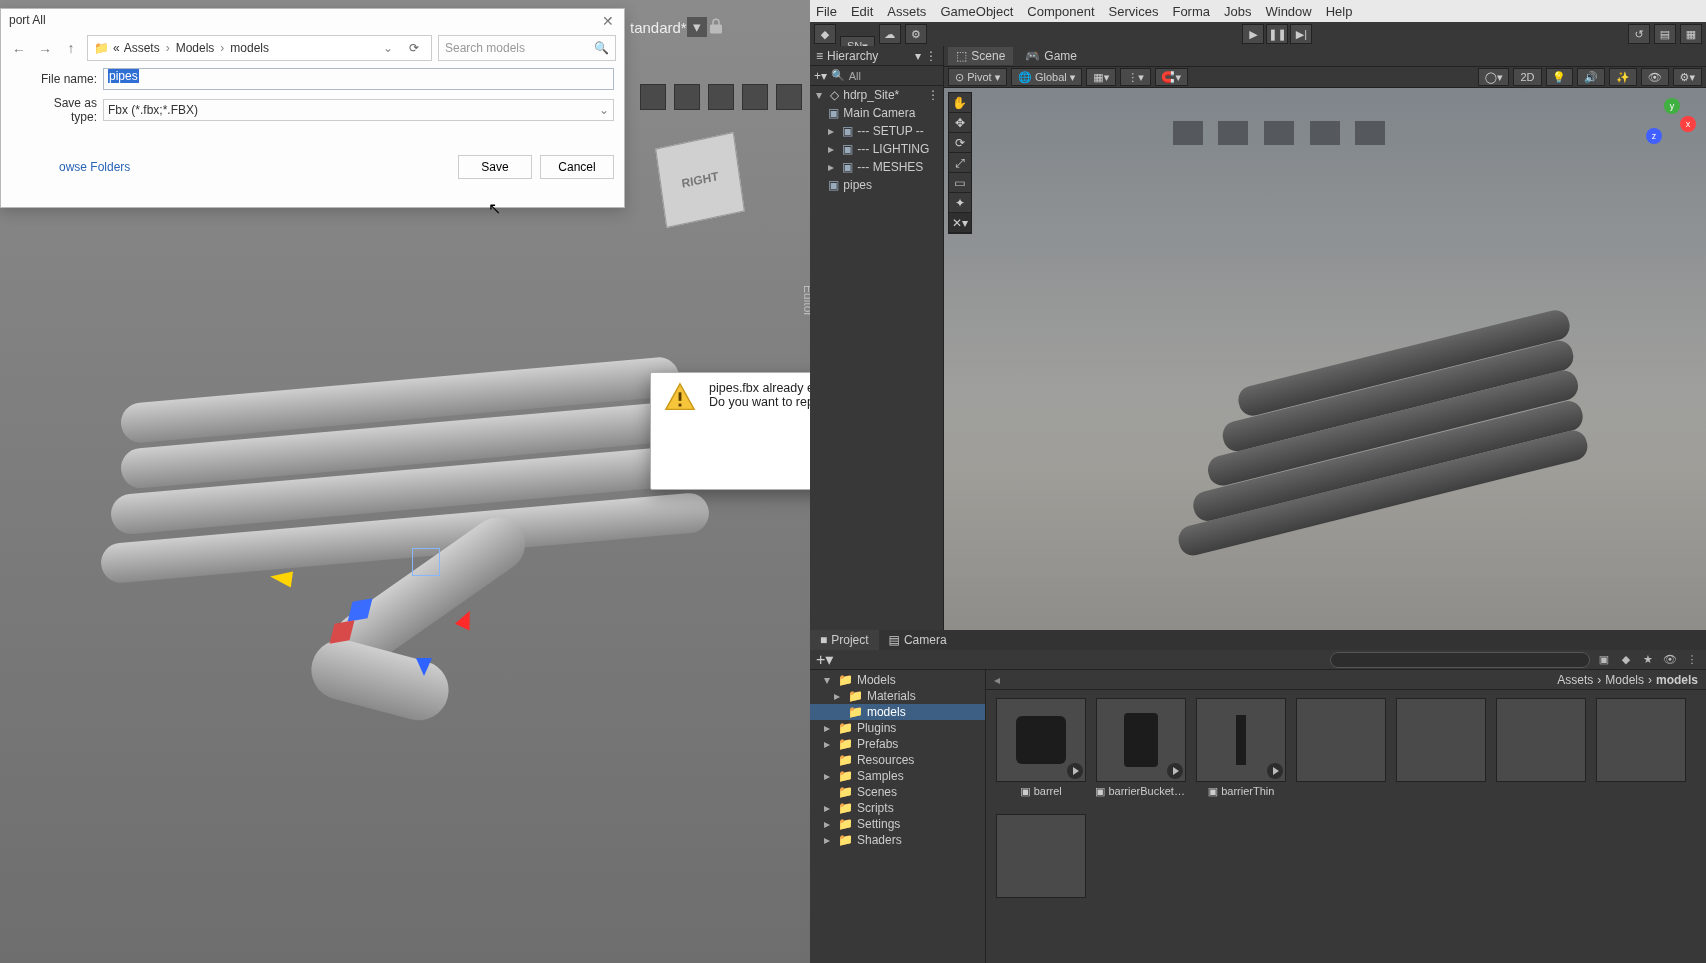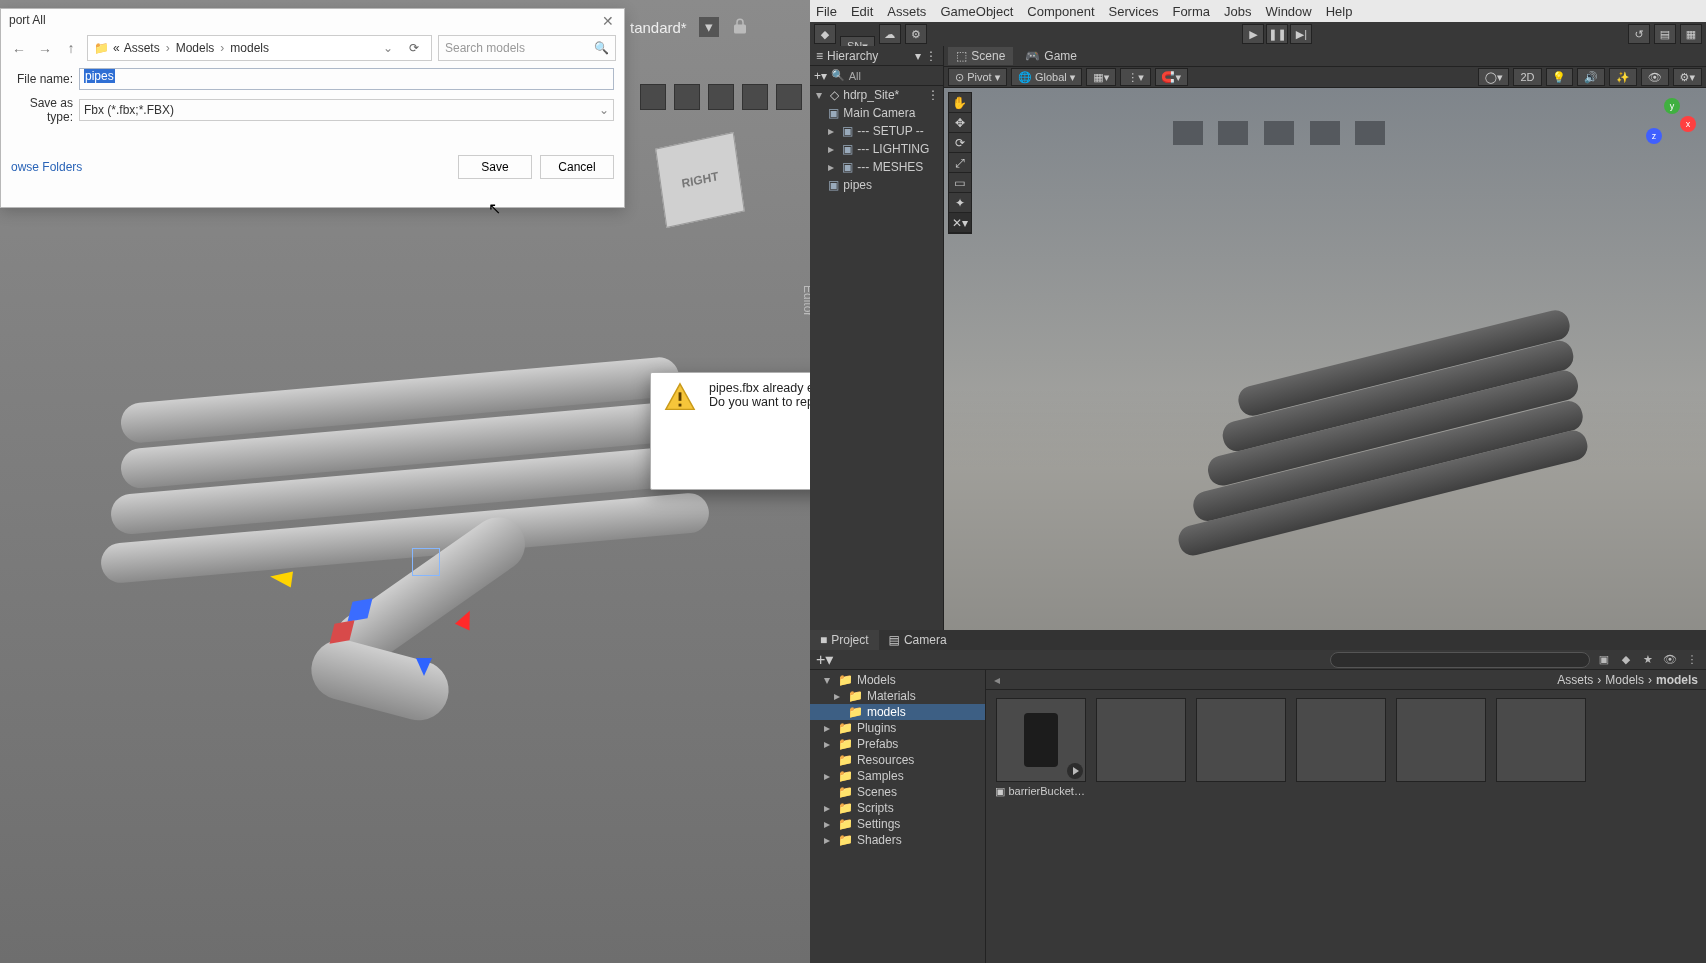--- a/index.html
+++ b/index.html
@@ -13,47 +13,47 @@
 .left-pipes { position: absolute; left: 80px; top: 350px; width: 650px; height: 400px; }
 .pipe { position: absolute; background: linear-gradient(180deg, #cfcfcf, #8a8a8a); border-radius: 20px; height: 40px; }
 .gizmo { position: absolute; left: 300px; top: 570px; }
 .gizmo .axis-y { position: absolute; width: 0; height: 0; border-left: 8px solid transparent; border-right: 8px solid transparent; border-top: 18px solid #2e63ff; left: 116px; top: 88px; }
 .gizmo .axis-x { position: absolute; width: 0; height: 0; border-top: 8px solid transparent; border-bottom: 8px solid transparent; border-right: 22px solid #ffd400; left: -30px; top: 0px; transform: rotate(8deg); }
 .gizmo .axis-z { position: absolute; width: 0; height: 0; border-left: 8px solid transparent; border-right: 8px solid transparent; border-bottom: 18px solid #ff2a2a; left: 158px; top: 40px; transform: rotate(25deg); }
 .gizmo .cube-b { position:absolute; width:20px; height:20px; background:#3a6cff; left:50px; top:30px; transform: skew(-14deg,-10deg);}
 .gizmo .cube-r { position:absolute; width:20px; height:20px; background:#d84a4a; left:32px; top:52px; transform: skew(-14deg,-10deg);}
 .gizmo .sel { position:absolute; width:28px; height:28px; border:1px solid #86b7ff; left:112px; top:-22px;}
 
-.ribbon-gap { position:absolute; left:630px; top:16px; height:22px; color:#eee; font-size:15px; display:flex; align-items:center; gap:12px;}
+.ribbon-gap { position:absolute; left:630px; top:16px; height:22px; color:#eee; font-size:15px; display:flex; align-items:center; }
 .ribbon-drop { width:20px; height:20px; background:#555; display:flex; align-items:center; justify-content:center; color:#ccc;}
 .lock-icon-r { width:18px; height:18px; }
 
 .side-tab-left { position:absolute; left: 810px; top: 60px; width: 24px; height: 190px; background:#3d3d3d; color:#bbb; font-size:12px; writing-mode: vertical-rl; text-align:center; padding:8px 4px; border:1px solid #222;}
 .side-tab-left2 { position:absolute; left: 810px; top: 256px; width: 24px; height: 90px; background:#3d3d3d; color:#bbb; font-size:12px; writing-mode: vertical-rl; text-align:center; padding:8px 4px; border:1px solid #222;}
 
 
 .save-dialog { position: absolute; left: 0; top: 8px; width: 625px; height: 200px; background: #fdfdfd; border: 1px solid #b8b8b8; box-shadow: 0 4px 14px rgba(0,0,0,.2); }
 .save-title { height: 22px; padding: 3px 8px; font-size: 12px; color: #333; display:flex; justify-content:space-between; align-items:center;}
 .save-close { width: 14px; height: 14px; color: #777; font-size:14px; cursor:pointer;}
 .save-nav { height: 34px; display:flex; align-items:center; gap:6px; padding: 4px 8px; }
 .nav-btn { width: 20px; height: 20px; color:#777; display:flex; align-items:center; justify-content:center; font-size:14px;}
 .crumb-box { flex:1; height:26px; border:1px solid #ccc; background:#fff; display:flex; align-items:center; padding:0 6px; font-size:12px; color:#333; gap:4px;}
 .crumb-sep { color:#888; padding:0 2px;}
 .crumb-arrow { margin-left:auto; color:#888; padding:0 6px;}
 .crumb-refresh { width:22px; color:#666; text-align:center;}
 .search-box { width: 178px; height:26px; border:1px solid #ccc; display:flex; align-items:center; padding:0 6px; font-size:12px; color:#999;}
 .search-box .mag { margin-left:auto; color:#888;}
 .file-row { display:flex; align-items:center; padding: 3px 10px; font-size:12px; gap:6px;}
-.file-row label { width: 62px; text-align:right; color:#333;}
+.file-row label { width: 62px; text-align:right; color:#333;margin-left:24px;}
 .file-input { flex:1; height:22px; border:1px solid #aeb9c9; padding:0 4px; font-size:12px;}
 .file-input .sel-text { background:#2f6fd4; color:#fff; padding:0 1px;}
 .type-select { flex:1; height:22px; border:1px solid #ccc; padding:0 4px; font-size:12px; color:#333; display:flex; align-items:center;}
 .type-select .dd { margin-left:auto; color:#888;}
 .dlg-footer { display:flex; align-items:center; padding: 28px 10px 8px 10px; font-size:12px;}
-.browse-f { color:#4a6; color:#2a64b7; }
+.browse-f { color:#4a6; color:#2a64b7;margin-left:48px; }
 .dlg-btn { width:74px; height:24px; border:1px solid #ccc; background:#fdfdfd; font-size:12px; text-align:center; line-height:22px; margin-left:8px;}
 .dlg-btn.save { margin-left:auto;}
 .cursor { position:absolute; left: 487px; top: 190px; font-size:16px; color:#000; pointer-events:none;}
 
 
 .confirm { position:absolute; left: 650px; top: 372px; width:312px; height:118px; background:#fff; border:1px solid #b0b0b0; box-shadow:0 6px 18px rgba(0,0,0,.35); border-radius:2px;}
 .confirm-title { padding:6px 10px; font-size:13px; color:#333;}
 .confirm-body { display:flex; padding: 8px 12px; gap:12px; font-size:12.5px; color:#222; align-items:flex-start;}
 .warn-icon { width:34px; height:34px; }
 .warn-icon svg{width:34px;height:34px;}
@@ -406,25 +406,39 @@
             <span style="margin-right:auto;color:#888;">◂</span>
             <span>Assets</span>
               <span>›</span>
             <span>Models</span>
               <span>›</span>
             <b>models</b>
           </div>
           <div class="proj-grid">
             <div class="asset">
                 <div class="thumb">
+                  <div class="thumb-shape" style="width:50px;height:48px;border-radius:6px;"></div>
+                  <div class="play"></div>
+                </div>
+                <div class="lbl"><span>▣</span> <span>barrel</span></div>
+              </div>
+            <div class="asset">
+                <div class="thumb">
                   <div class="thumb-shape" style="width:34px;height:54px;border-radius:4px;"></div>
                   <div class="play"></div>
                 </div>
                 <div class="lbl"><span>▣</span> <span>barrierBucketSing...</span></div>
               </div>
+            <div class="asset">
+                <div class="thumb">
+                  <div class="thumb-shape" style="width:10px;height:50px;"></div>
+                  <div class="play"></div>
+                </div>
+                <div class="lbl"><span>▣</span> <span>barrierThin</span></div>
+              </div>
 
             <div class="asset">
                 <div class="thumb"></div>
               </div>
             <div class="asset">
                 <div class="thumb"></div>
               </div>
             <div class="asset">
                 <div class="thumb"></div>
               </div>

